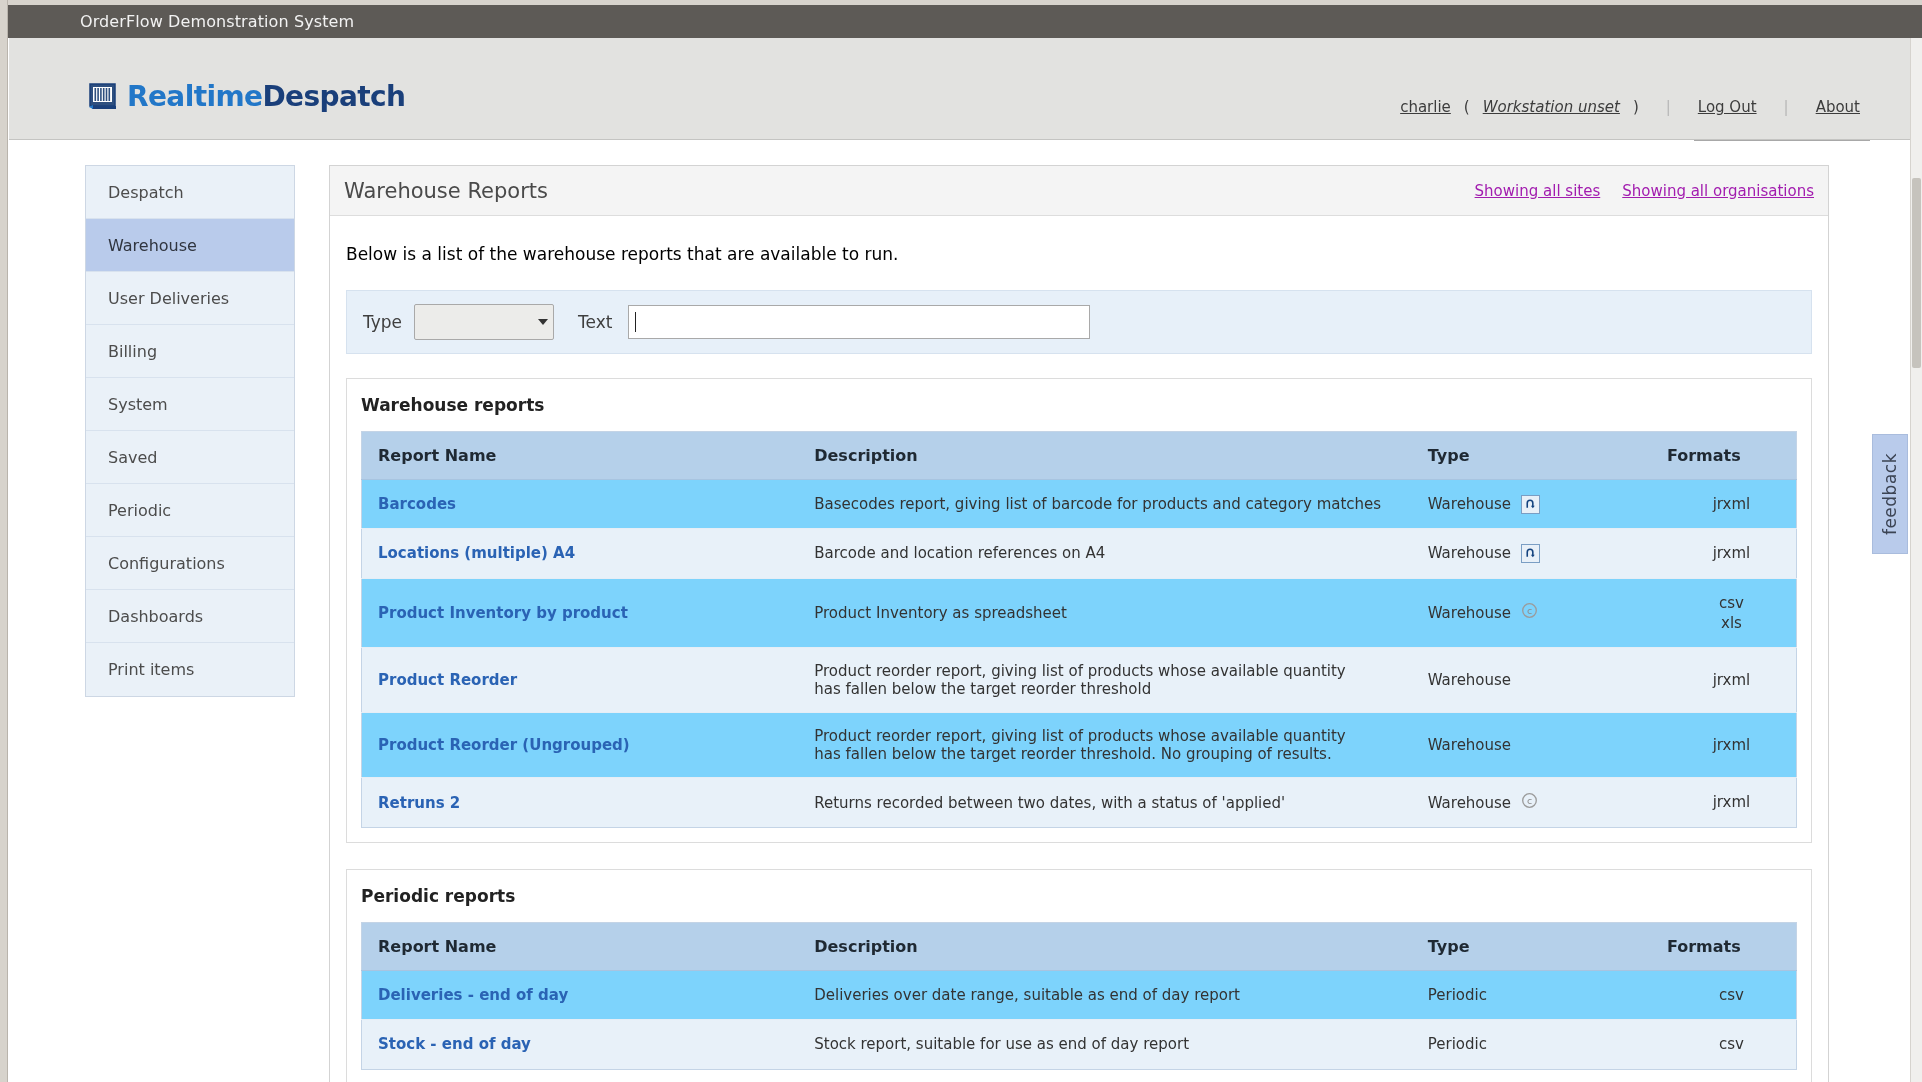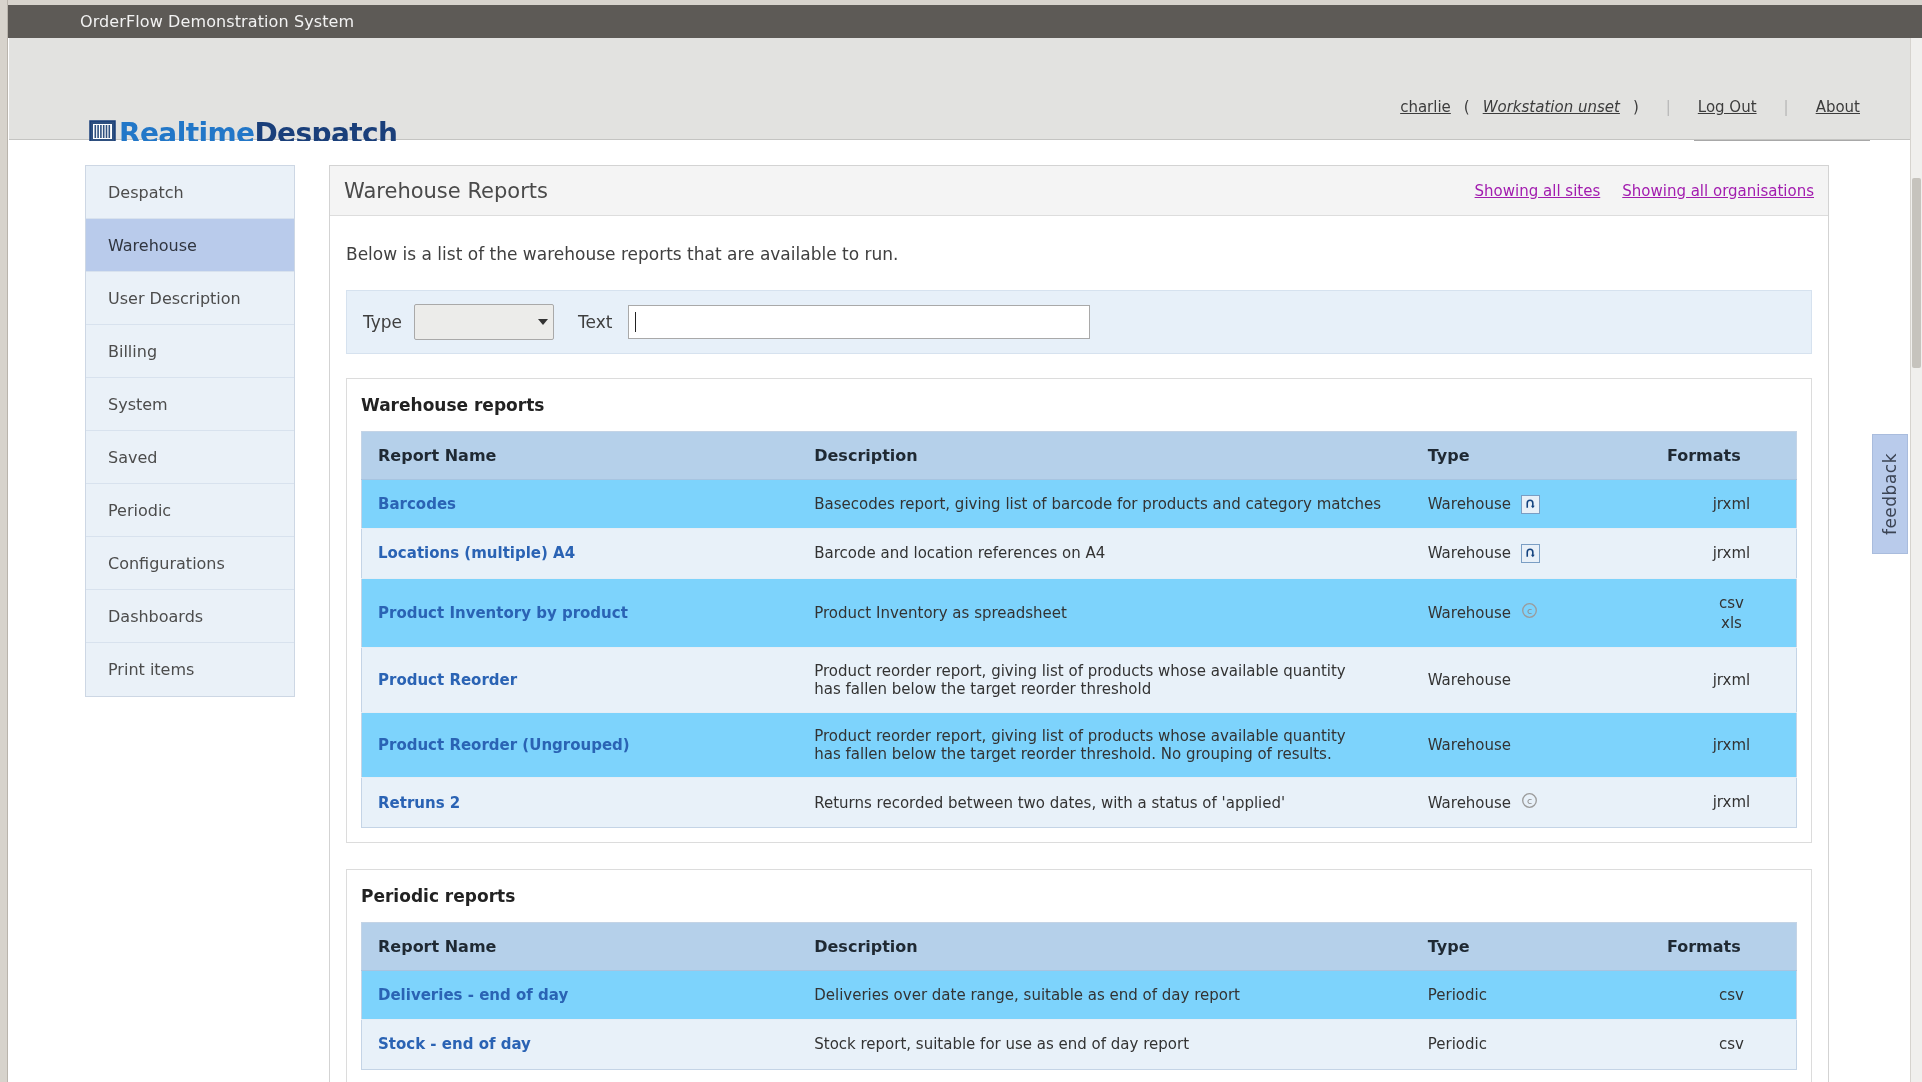--- a/index.html
+++ b/index.html
@@ -37,21 +37,21 @@
   }
 
   
   .page-header {
     position: absolute; left: 9px; top: 38px; right: 0; height: 102px;
     background: #e2e2e0;
     border-bottom: 1px solid #c4c4c2;
   }
   .logo-wrap {
     position: absolute; left: 78px; top: 42px;
-    display: flex; align-items: center;  margin-top: 37px;
+    display: flex; align-items: center; gap: 8px;
   }
   .logo-icon { width: 32px; height: 30px; display:block; }
   .logo-text {
     font-size: 28px; font-weight: bold; letter-spacing: -0.6px;
     font-family: "DejaVu Sans", "Liberation Sans", sans-serif;
   }
   .logo-a { color: #2277c8; }
   .logo-b { color: #1a3f7a; }
 
   .user-links {
@@ -140,21 +140,21 @@
     display: flex; align-items: center; justify-content: space-between;
     padding: 0 10px 0 14px;
   }
   .panel-title { font-size: 21px; color: #4a4a4a; }
   .panel-title-links { display:flex; gap: 22px; padding-right: 4px;}
   .panel-title-links a {
     font-size: 15px; color: #a21caf; text-decoration: underline;
   }
   .panel-intro {
     padding: 28px 0 26px 16px;
-    font-size: 17px; color: #404040;
+    font-size: 17px; color: #000000;
   }
 
   
   .filterbar {
     margin: 0 16px 24px 16px;
     background: #e7f0f9;
     border: 1px solid #d6e2ef;
     height: 64px;
     display: flex; align-items: center;
     padding-left: 16px;
@@ -338,21 +338,21 @@
         </svg>
       </span>
     </div>
   </div>
 
   <div class="content">
 
     <div class="sidebar">
       <div class="side-item">Despatch</div>
       <div class="side-item active">Warehouse</div>
-      <div class="side-item">User Description</div>
+      <div class="side-item">User Deliveries</div>
       <div class="side-item">Billing</div>
       <div class="side-item">System</div>
       <div class="side-item">Saved</div>
       <div class="side-item">Periodic</div>
       <div class="side-item">Configurations</div>
       <div class="side-item">Dashboards</div>
       <div class="side-item">Print items</div>
     </div>
 
     <div class="panel">

